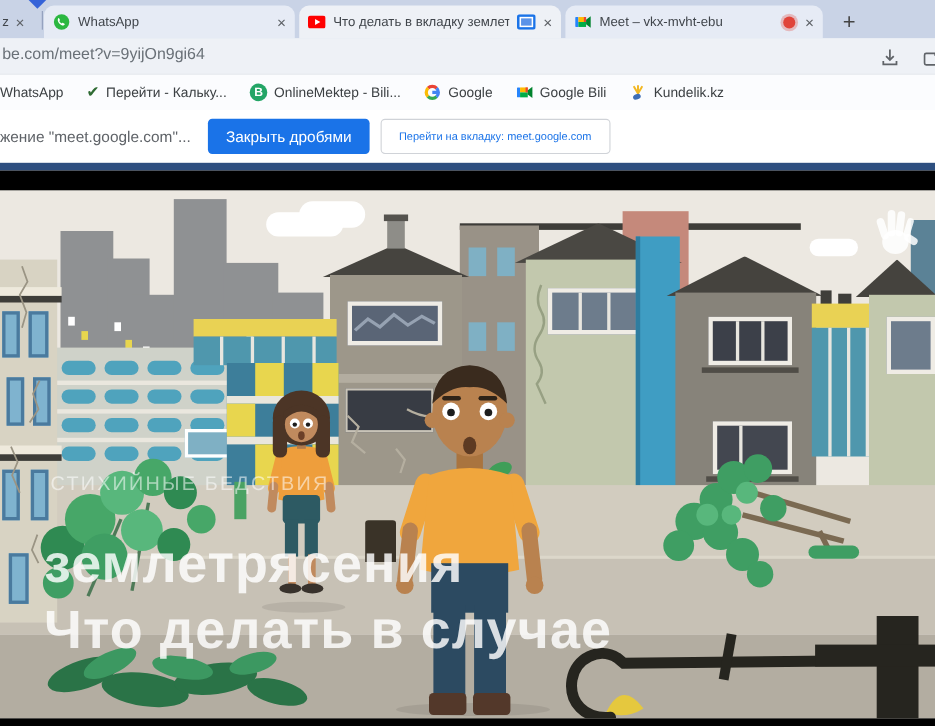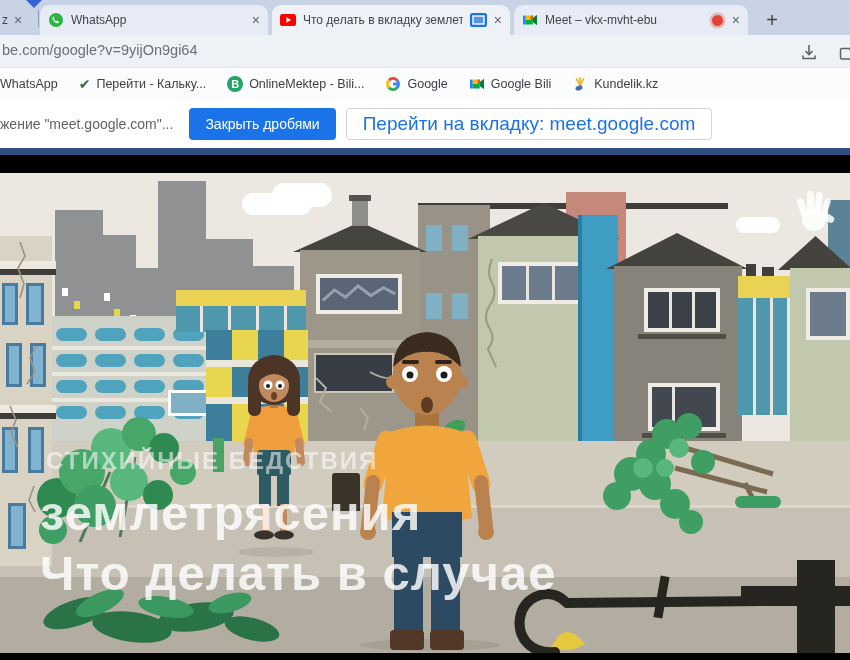--- a/index.html
+++ b/index.html
@@ -42,37 +42,37 @@
   .check-glyph{color:#2f6b33;font-family:"DejaVu Sans",sans-serif;font-size:14px;line-height:16px;}
   .b-circle{width:16px;height:16px;border-radius:50%;background:#23a566;color:#fff;font-size:11px;font-weight:bold;
     display:flex;align-items:center;justify-content:center;}
 
   
   .infobar{position:absolute;left:0;top:100px;width:850px;height:48px;background:#fff;
     display:flex;align-items:center;}
   .infobar-msg{font-size:14px;color:#5f6368;white-space:nowrap;margin-right:16px;}
   .btn-primary{height:32px;padding:0 16px;background:#1a73e8;color:#fff;font-size:14px;font-weight:500;
     border:none;border-radius:4px;margin-right:10px;}
-  .btn-secondary{height:32px;padding:0 16px;background:#fff;color:#1a73e8;font-size:19px;font-weight:500;
+  .btn-secondary{height:32px;padding:0 16px;background:#fff;color:#1a73e8;font-size:10px;font-weight:500;
     border:1px solid #d0d3d8;border-radius:4px;}
   .capture-line{position:absolute;left:0;top:148px;width:850px;height:7px;background:#2e4f80;}
 
   
   .video-player{position:absolute;left:0;top:155px;width:850px;height:505px;background:#000;}
   .scene{position:absolute;left:0;top:18px;width:850px;height:480px;background:#ece8e1;overflow:hidden;}
   .abs{position:absolute;}
   .tower{position:absolute;background:#8f9193;}
   .litw{position:absolute;width:6px;height:8px;}
   .roof{position:absolute;clip-path:polygon(0 100%,50% 0,100% 100%);}
   .winframe{position:absolute;border:4px solid #efece5;}
   .mull{position:absolute;top:0;width:3px;height:100%;background:#e8e6df;}
   .prow{position:absolute;left:8px;width:148px;height:13px;display:flex;gap:8px;}
   .prow span{flex:1;background:#4fa3bd;border-radius:7px;}
   .shadow{position:absolute;background:rgba(0,0,0,.08);border-radius:50%;}
-  .ov-tag{position:absolute;left:46px;top:274px;font-size:24px;font-weight:700;letter-spacing:2px;
+  .ov-tag{position:absolute;left:46px;top:256px;font-size:18px;font-weight:400;letter-spacing:2px;
     color:rgba(255,255,255,.55);white-space:nowrap;}
   .ov-title{position:absolute;left:40px;top:310px;font-size:49px;line-height:60px;font-weight:700;
     letter-spacing:1px;color:rgba(255,255,255,.82);white-space:nowrap;}
 </style>
 </head>
 <body>
 
 <div class="screen">
 
   <div class="tabstrip">
@@ -115,21 +115,21 @@
       <span class="title">Meet – vkx-mvht-ebu</span>
       <span class="rec-dot"></span>
       <span class="tab-close">×</span>
     </div>
 
     <div class="newtab">+</div>
     <div class="top-triangle"></div>
   </div>
 
   <div class="toolbar">
-    <span class="url">be.com/google?v=9yijOn9gi64</span>
+    <span class="url">be.com/meet?v=9yijOn9gi64</span>
     <svg class="tb-icon tb-download" viewBox="0 0 20 20" fill="none" stroke="#5f6368" stroke-width="1.6">
         <path d="M10 3 V12"></path>
         <path d="M6.5 9 L10 12.5 L13.5 9"></path>
         <path d="M4 13.5 V16.5 H16 V13.5"></path>
       </svg>
     <svg class="tb-icon tb-share" viewBox="0 0 20 20" fill="none" stroke="#5f6368" stroke-width="1.5">
         <rect x="2.5" y="6.5" width="11" height="10.5" rx="1.5"></rect>
         <path d="M11.5 8.5 L18 2"></path>
         <path d="M13.5 2 H18 V6.5"></path>
       </svg>

